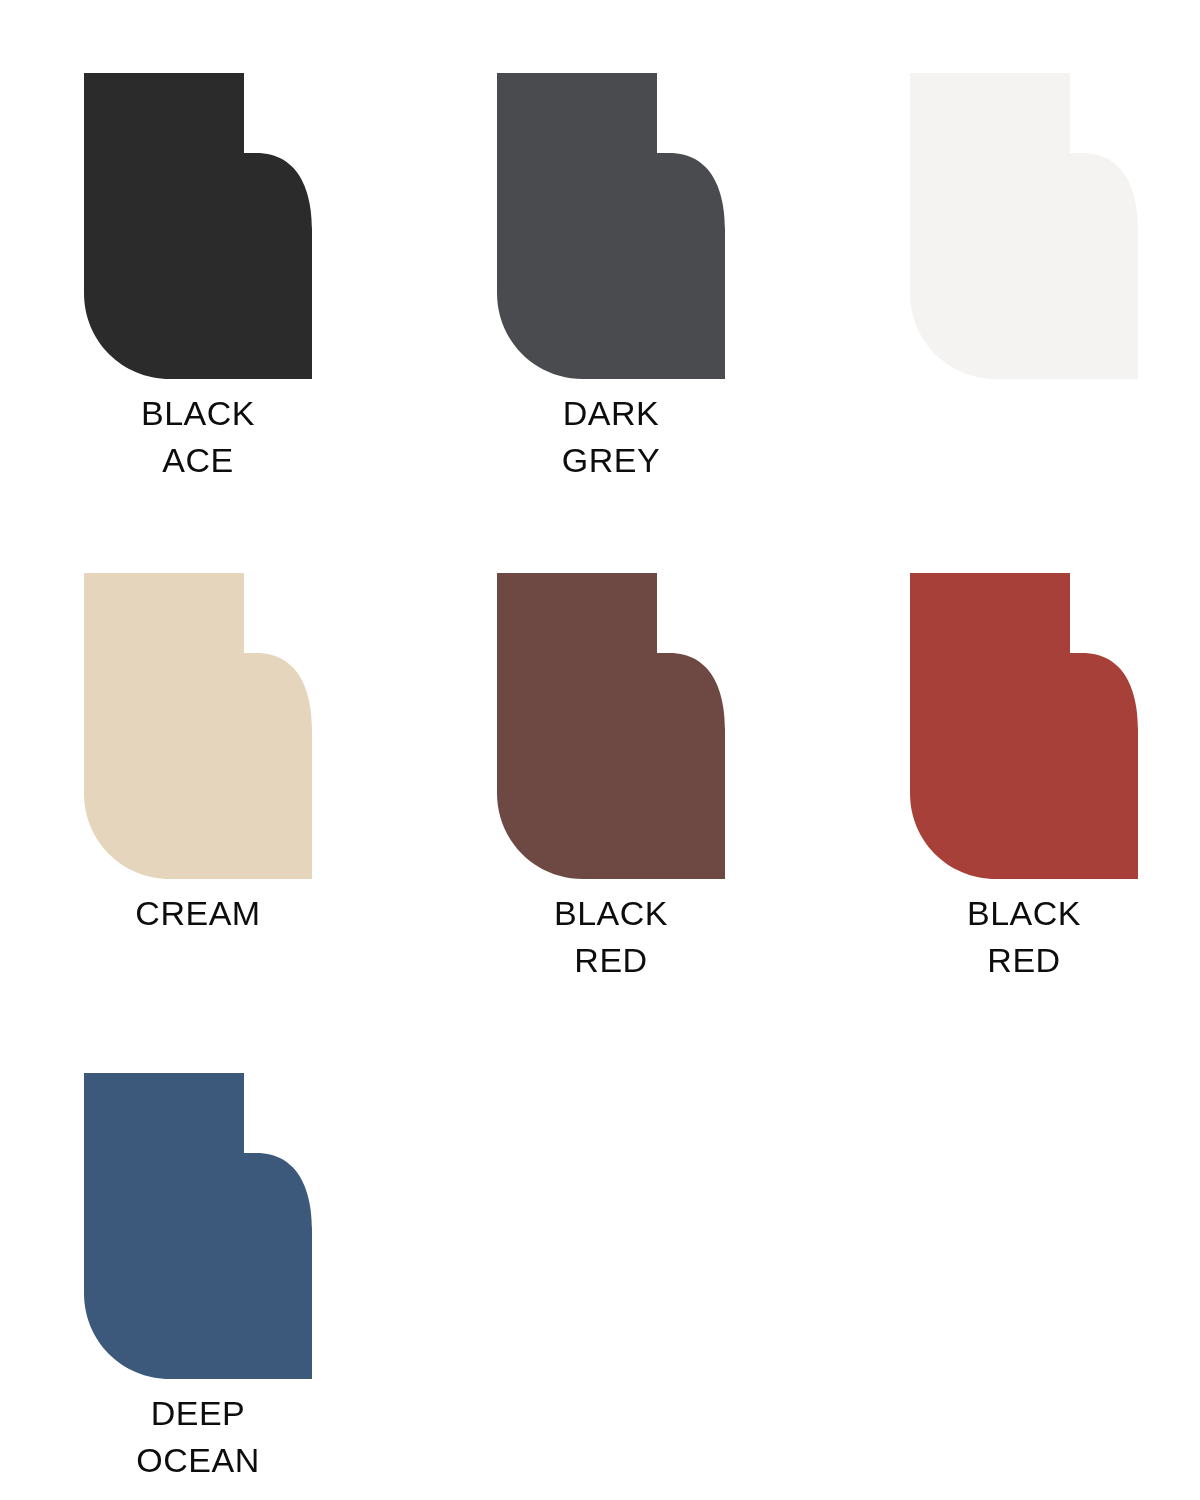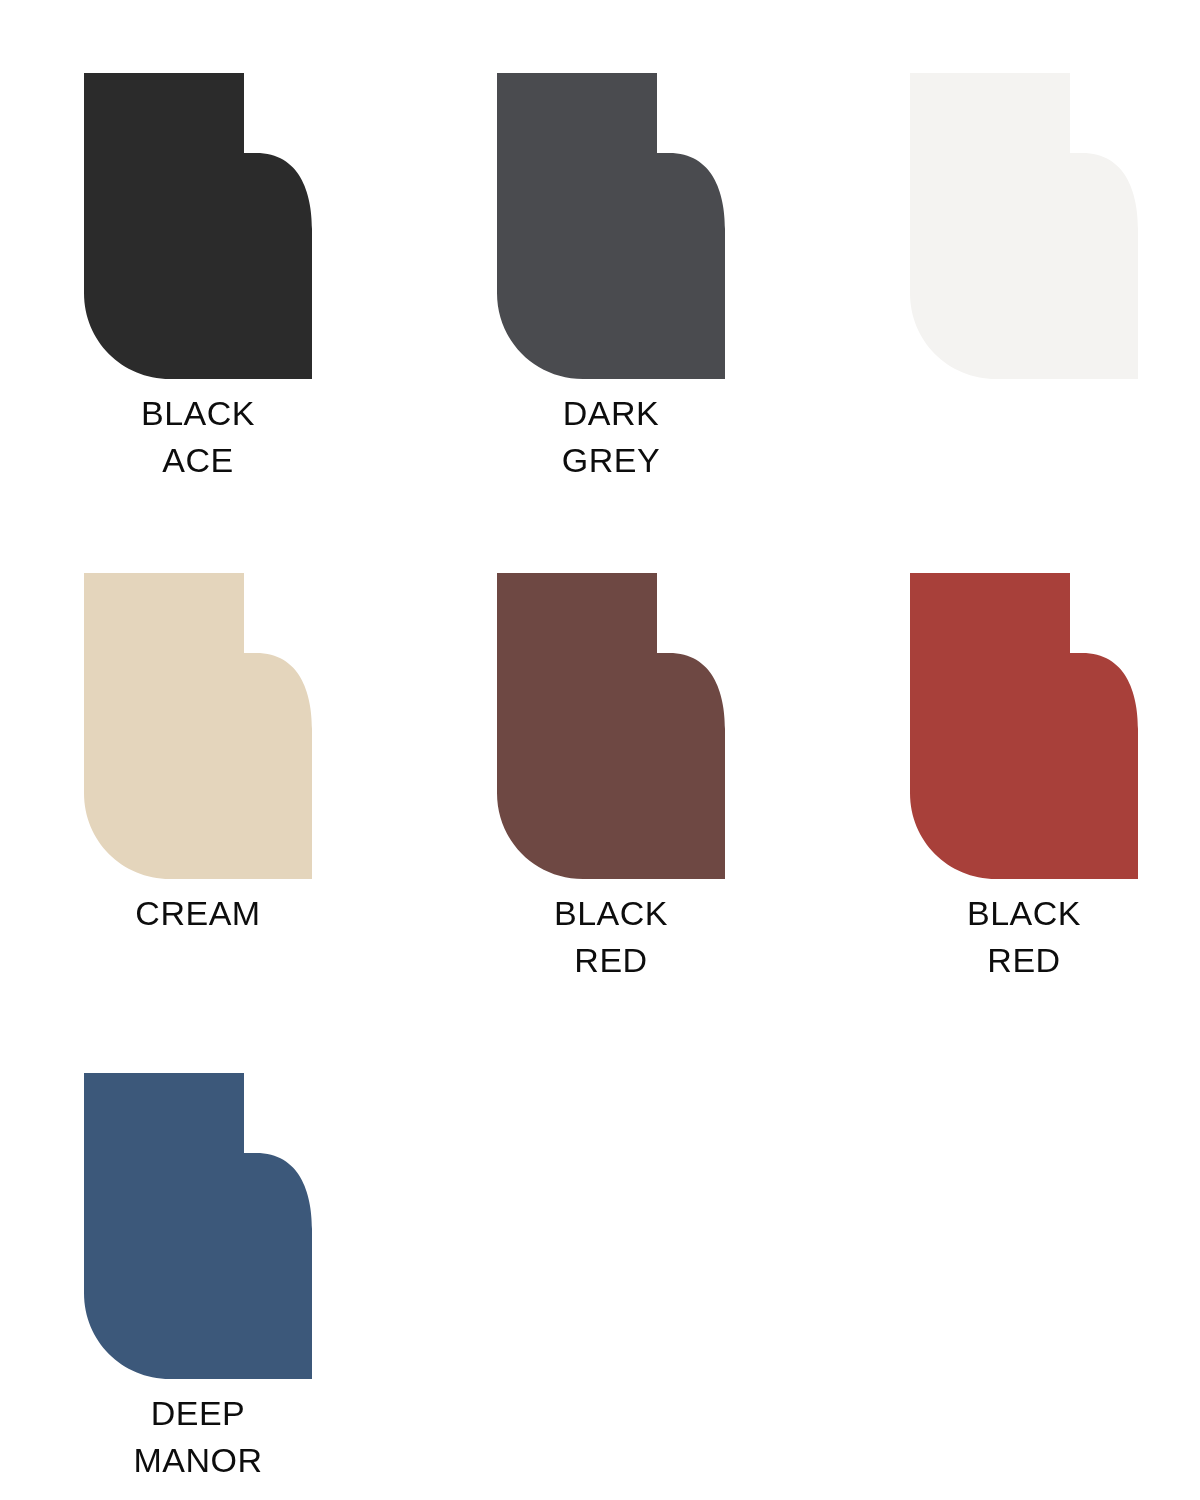--- a/index.html
+++ b/index.html
@@ -127,15 +127,15 @@
       <div class="swatch-label">BLACK
 RED</div>
     </div>
     <div class="swatch-cell col-0 row-2">
       <div class="swatch-shape-wrap">
         <svg viewBox="0 0 228 306" width="228" height="306">
           <path d="M 0 0 L 160 0 L 160 80 L 172 80 C 216 80 228 120 228 156 L 228 306 L 86 306 C 38 306 0 268 0 220 L 0 0 Z" fill="#3C587A"></path>
         </svg>
       </div>
       <div class="swatch-label">DEEP
-MANOR</div>
+OCEAN</div>
     </div>
   </div>
 
 </body></html>

